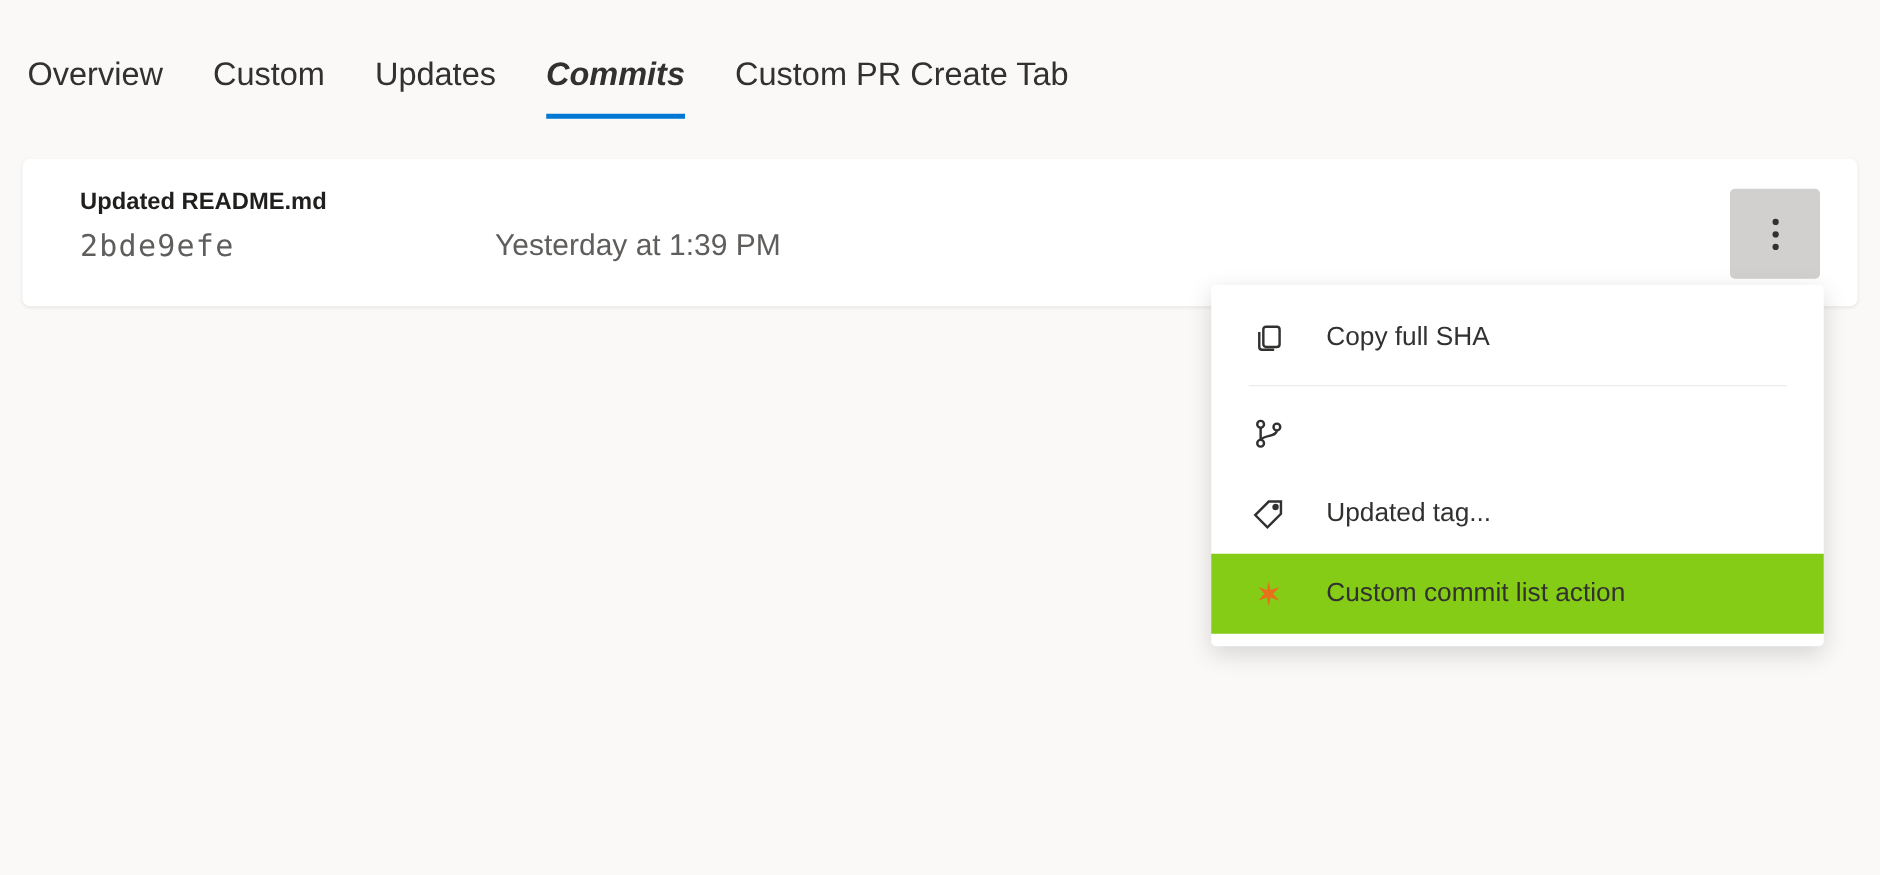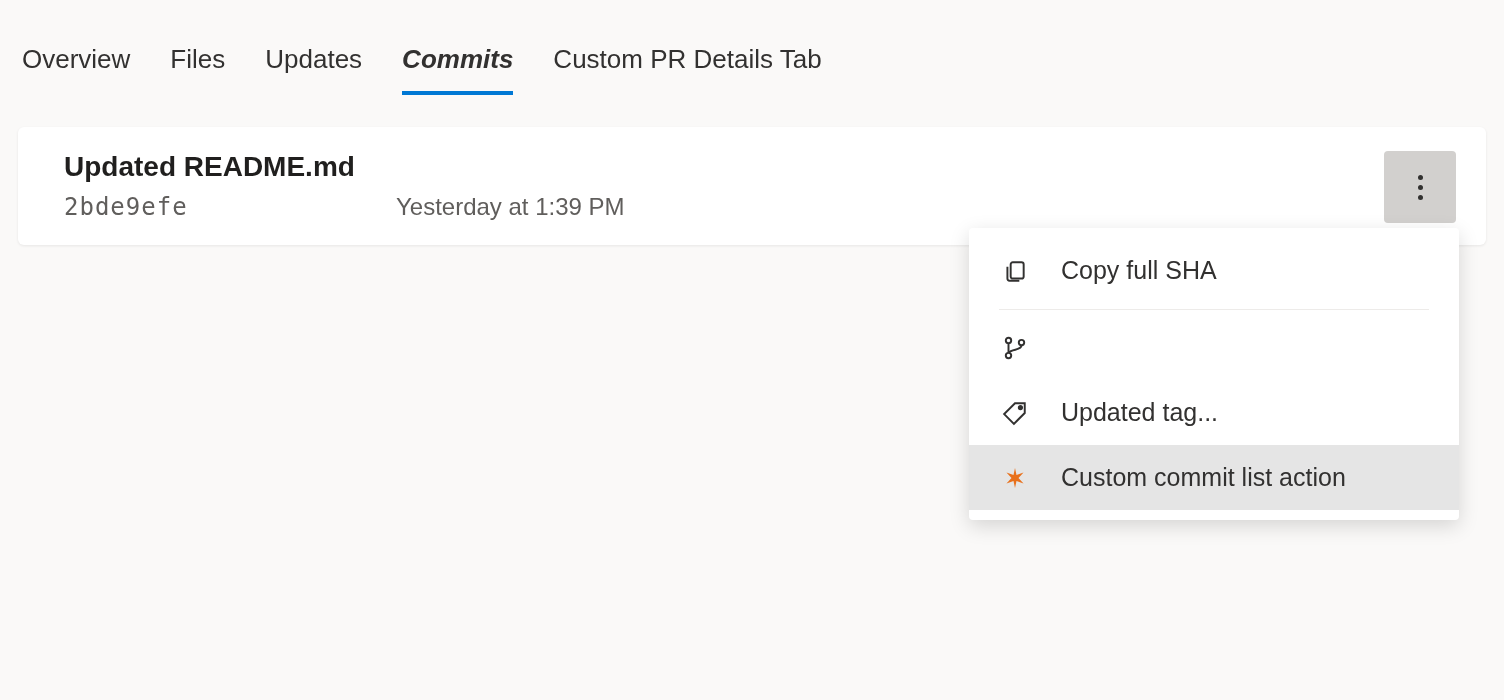--- a/index.html
+++ b/index.html
@@ -47,21 +47,21 @@
       box-shadow: 0 1px 3px rgba(0,0,0,0.08);
       padding: 24px 30px 22px 46px;
       display: flex;
       align-items: flex-start;
       position: relative;
     }
     .commit-info {
       flex: 1;
     }
     .commit-title {
-      font-size: 28px;
+      font-size: 19px;
       font-weight: 600;
       color: #201f1e;
       margin-bottom: 10px;
     }
     .commit-meta {
       display: flex;
       align-items: flex-end;
     }
     .commit-sha {
       font-family: Consolas, Monaco, monospace;
@@ -104,25 +104,25 @@
       background: #ffffff;
       border-radius: 4px;
       box-shadow: 0 6px 20px rgba(0,0,0,0.15);
       padding: 10px 0;
     }
     .menu-item {
       display: flex;
       align-items: center;
       padding: 18px 32px;
       cursor: pointer;
-      font-size: 25px;
+      font-size: 21px;
       color: #323130;
     }
     .menu-item.highlighted {
-      background: #e5e5e5;
+      background: #84cc16;
     }
     .menu-icon {
       width: 28px;
       height: 28px;
       display: flex;
       align-items: center;
       justify-content: center;
       margin-right: 32px;
       flex-shrink: 0;
     }
@@ -133,24 +133,24 @@
     }
     svg {
       display: block;
     }
   </style>
 </head>
 <body>
 
 <div class="tabs">
   <div class="tab">Overview</div>
-  <div class="tab">Files</div>
+  <div class="tab">Custom</div>
   <div class="tab">Updates</div>
   <div class="tab active">Commits</div>
-  <div class="tab">Custom PR Details Tab</div>
+  <div class="tab">Custom PR Create Tab</div>
 </div>
 
 <div class="commit-card">
   <div class="commit-info">
     <div class="commit-title">Updated README.md</div>
     <div class="commit-meta">
       <div class="commit-sha">2bde9efe</div>
       <div class="commit-time">Yesterday at 1:39 PM</div>
     </div>
   </div>

